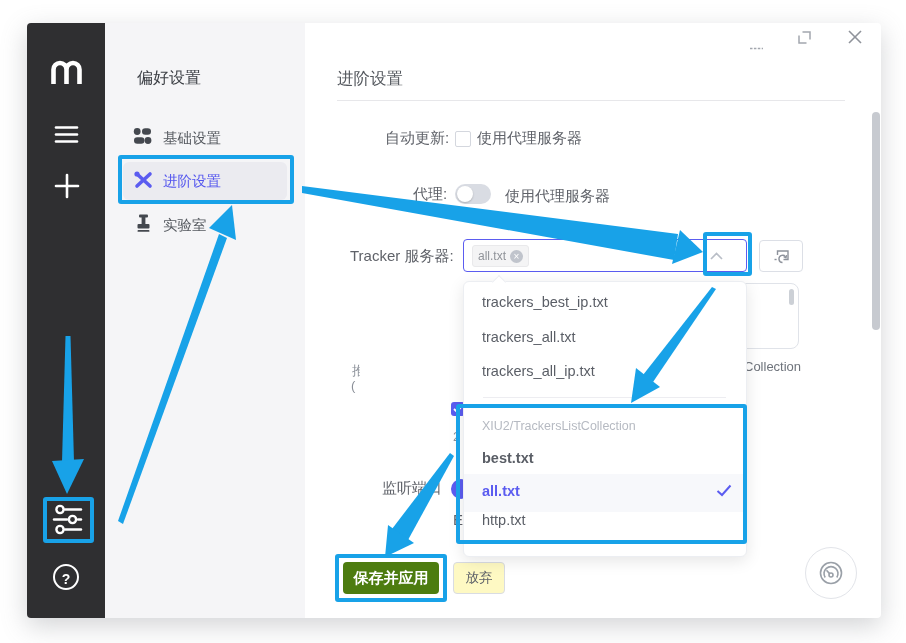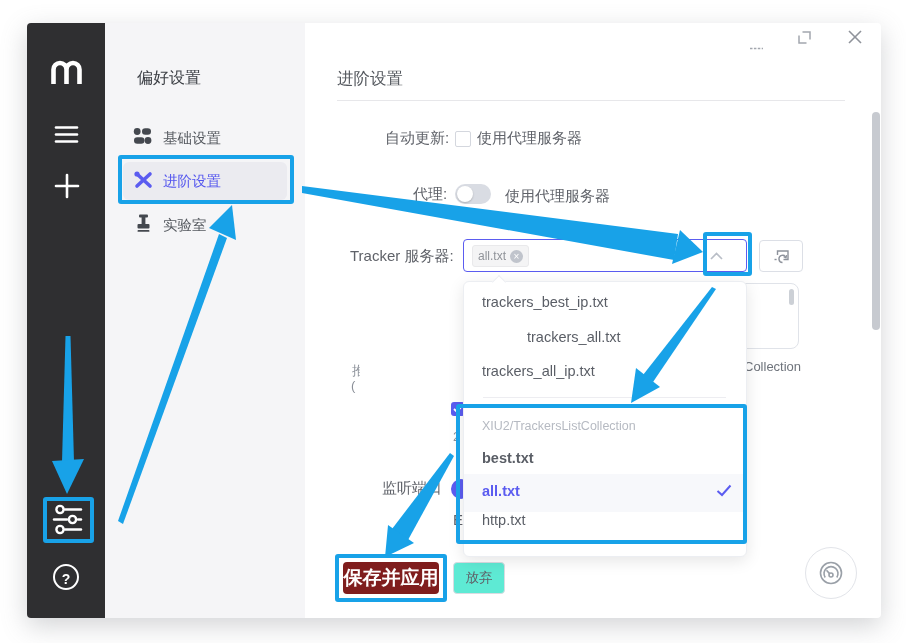--- a/index.html
+++ b/index.html
@@ -42,23 +42,23 @@
   
   .dropdown{left:463px;top:281px;width:284px;height:276px;background:#fff;border:1px solid #eceef2;
             border-radius:6px;box-shadow:0 4px 16px rgba(0,0,0,.10);box-sizing:border-box;z-index:30;}
   .dd-notch{left:494px;top:277px;width:9px;height:9px;background:#fff;border-left:1px solid #eceef2;border-top:1px solid #eceef2;transform:rotate(45deg);z-index:31;}
   .dd-item{font-size:14.5px;color:#5a5e66;z-index:32;}
   .dd-divider{left:483px;top:397px;width:243px;height:1px;background:#ededf1;z-index:32;}
   .dd-group{font-size:12.5px;color:#b6bac2;z-index:32;}
   .dd-selected-bg{left:464px;top:474px;width:282px;height:38px;background:#f7f8fb;z-index:31;}
   .dd-selected{font-weight:bold;color:#5b5cf0;}
   
-  .btn-save{left:343px;top:562px;width:96px;height:32px;background:#7f1d1d;border-radius:4px;color:#fff;
-            font-size:19px;font-weight:bold;display:flex;align-items:center;justify-content:center;}
-  .btn-discard{left:453px;top:562px;width:52px;height:32px;background:#5eead4;border:1px solid #d9dce2;border-radius:4px;
+  .btn-save{left:343px;top:562px;width:96px;height:32px;background:#4d7c0f;border-radius:4px;color:#fff;
+            font-size:15px;font-weight:bold;display:flex;align-items:center;justify-content:center;}
+  .btn-discard{left:453px;top:562px;width:52px;height:32px;background:#fef9c3;border:1px solid #d9dce2;border-radius:4px;
             color:#5f6269;font-size:13.5px;display:flex;align-items:center;justify-content:center;box-sizing:border-box;}
   .gauge-btn{left:805px;top:547px;width:50px;height:50px;border:1px solid #e2e4e9;border-radius:50%;
              display:flex;align-items:center;justify-content:center;background:#fff;}
   
   .anno-box{border:4px solid #18a2e8;border-radius:3px;box-sizing:border-box;z-index:40;background:transparent;}
   .arrows{left:0;top:0;width:906px;height:643px;z-index:50;pointer-events:none;}
   .help-circle{left:53px;top:564px;width:26px;height:26px;border:2px solid #fff;border-radius:50%;
                color:#fff;font-size:14px;font-weight:bold;text-align:center;line-height:26px;box-sizing:border-box;}
 </style>
 </head>
@@ -209,21 +209,21 @@
     </svg>
 </div>
 <div class="abs frag" style="left:453px;top:429px;">2</div>
 <div class="abs form-label" style="left:382px;top:479px;">监听端口</div>
 <div class="abs frag-toggle"></div>
 <div class="abs form-label" style="left:453px;top:511px;">E</div>
 
 <div class="abs dropdown"></div>
 <div class="abs dd-notch"></div>
 <div class="abs dd-item" style="left:482px;top:294px;">trackers_best_ip.txt</div>
-<div class="abs dd-item" style="left:482px;top:329px;margin-left:45px;">trackers_all.txt</div>
+<div class="abs dd-item" style="left:482px;top:329px;">trackers_all.txt</div>
 <div class="abs dd-item" style="left:482px;top:363px;">trackers_all_ip.txt</div>
 <div class="abs dd-divider"></div>
 <div class="abs dd-group" style="left:482px;top:419px;">XIU2/TrackersListCollection</div>
 <div class="abs dd-item" style="left:482px;top:450px;font-weight:bold;">best.txt</div>
 <div class="abs dd-selected-bg"></div>
 <div class="abs dd-item dd-selected" style="left:482px;top:483px;">all.txt</div>
 <div class="abs" style="left:716px;top:483px;z-index:32;">
   <svg width="16" height="13" viewBox="0 0 16 13">
       <polyline points="1.5,7 6,11 14.5,1.5" fill="none" stroke="#5b5cf0" stroke-width="2"></polyline>
     </svg>

